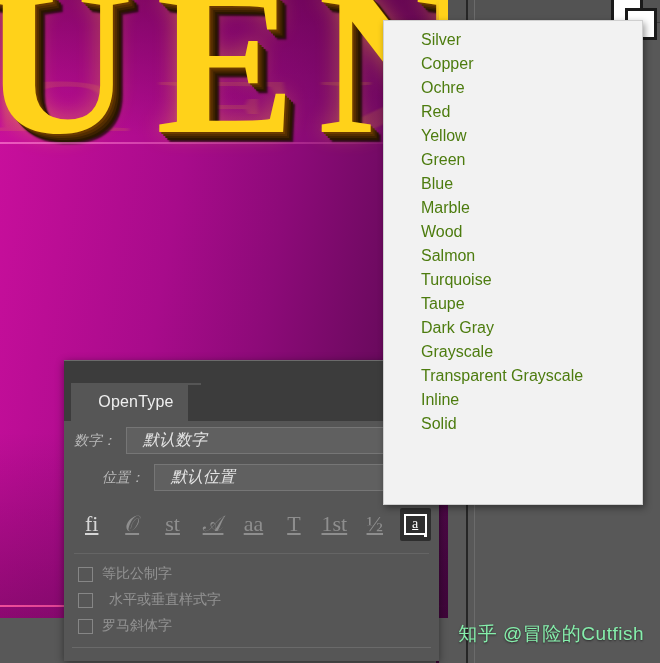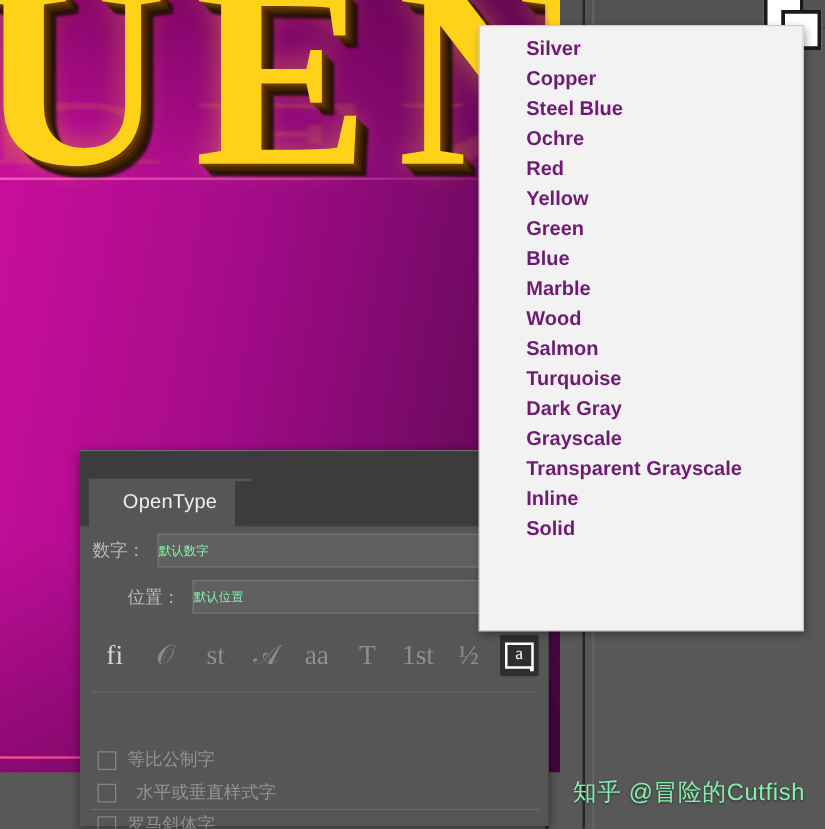--- a/index.html
+++ b/index.html
@@ -185,43 +185,44 @@
     background: #3c3c3c;
   }
 
   .ot-field-row {
     position: absolute;
     left: 0;
     width: 375px;
     height: 33px;
     display: flex;
     align-items: center;
+    font-style: italic;
   }
   #ot-row-numbers { top: 63px; }
   #ot-row-position { top: 100px; margin-left: 28px; }
 
   .ot-field-label {
     width: 62px;
     padding-left: 10px;
     color: #b9b9b9;
     font-size: 14px;
     box-sizing: border-box;
     white-space: nowrap;
   }
   .ot-field-input {
     flex: 1;
     margin-right: 10px;
     height: 27px;
     background: #606060;
     border: 1px solid #767676;
-    color: #86efac;
-    font-size: 10px;
-    display: flex;
-    align-items: center;
-    padding-left: 0;
+    color: #e5e5e5;
+    font-size: 16px;
+    display: flex;
+    align-items: center;
+    padding-left: 16px;
     box-sizing: border-box;
   }
 
   #ot-icon-row {
     position: absolute;
     left: 12px; top: 142px;
     width: 355px;
     height: 42px;
     display: flex;
     align-items: center;
@@ -231,20 +232,21 @@
     width: 33px;
     height: 33px;
     display: flex;
     align-items: center;
     justify-content: center;
     color: #8e8e8e;
     font-family: "Liberation Serif", serif;
     font-size: 22px;
     border-radius: 2px;
     position: relative;
+    text-decoration: underline;
   }
   .ot-icon.first { color: #d6d6d6; }
   .ot-icon.active {
     background: #2e2e2e;
     color: #ffffff;
   }
   .ot-icon .boxed-a {
     border: 2px solid #ffffff;
     width: 19px; height: 17px;
     display: flex; align-items: center; justify-content: center;
@@ -267,21 +269,20 @@
 
   .ot-check-row {
     position: absolute;
     left: 14px;
     width: 340px;
     height: 26px;
     display: flex;
     align-items: center;
     gap: 9px;
     opacity: .42;
-    margin-top: 34px;
   }
   #ot-check-1 { top: 200px; }
   #ot-check-2 { top: 226px; gap: 16px; }
   #ot-check-3 { top: 252px; }
   .ot-checkbox {
     width: 13px; height: 13px;
     border: 1px solid #c9c9c9;
     background: transparent;
     flex: none;
   }
@@ -307,25 +308,24 @@
     border: 1px solid #cfcfcf;
     box-shadow: 2px 3px 7px rgba(0,0,0,.4);
     padding-top: 7px;
     box-sizing: border-box;
     z-index: 40;
   }
   .dropdown-item {
     height: 24px;
     line-height: 24px;
     padding-left: 37px;
-    color: #701a75;
+    color: #4d7c0f;
     font-size: 16px;
     white-space: nowrap;
     cursor: default;
-    font-weight: bold;
   }
 
   
   #watermark {
     position: absolute;
     right: 16px;
     bottom: 16px;
     color: #86efac;
     font-size: 19px;
     letter-spacing: .5px;
@@ -409,30 +409,30 @@
     <div class="ot-checkbox"></div>
     <div class="ot-check-label">罗马斜体字</div>
   </div>
 
   <div id="ot-bottom-rule"></div>
 </div>
 
 <div id="style-dropdown">
   <div class="dropdown-item">Silver</div>
   <div class="dropdown-item">Copper</div>
-  <div class="dropdown-item">Steel Blue</div>
   <div class="dropdown-item">Ochre</div>
   <div class="dropdown-item">Red</div>
   <div class="dropdown-item">Yellow</div>
   <div class="dropdown-item">Green</div>
   <div class="dropdown-item">Blue</div>
   <div class="dropdown-item">Marble</div>
   <div class="dropdown-item">Wood</div>
   <div class="dropdown-item">Salmon</div>
   <div class="dropdown-item">Turquoise</div>
+  <div class="dropdown-item">Taupe</div>
   <div class="dropdown-item">Dark Gray</div>
   <div class="dropdown-item">Grayscale</div>
   <div class="dropdown-item">Transparent Grayscale</div>
   <div class="dropdown-item">Inline</div>
   <div class="dropdown-item">Solid</div>
 </div>
 
 <div id="watermark">知乎 @冒险的Cutfish</div>
 
 </body></html>

